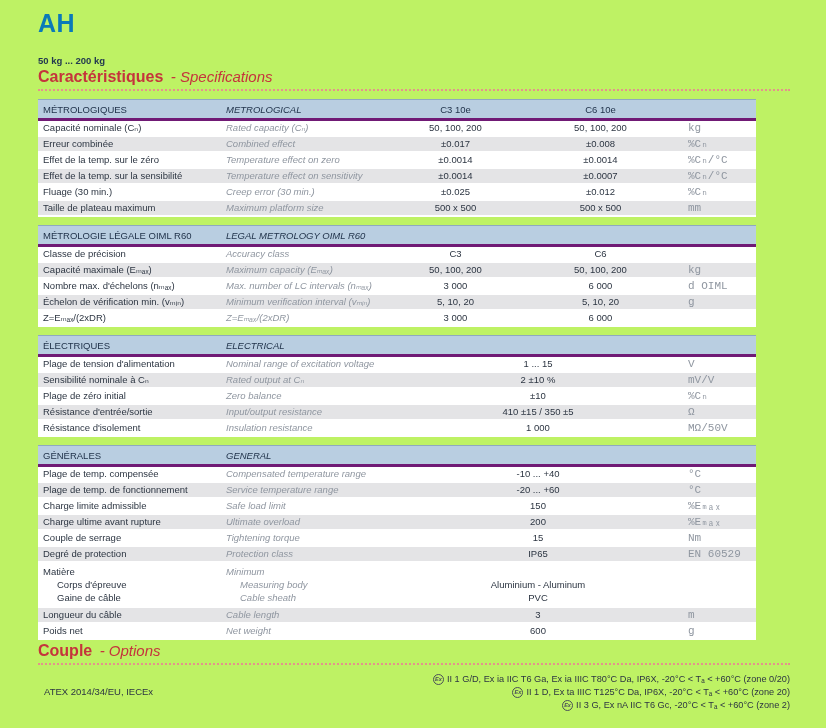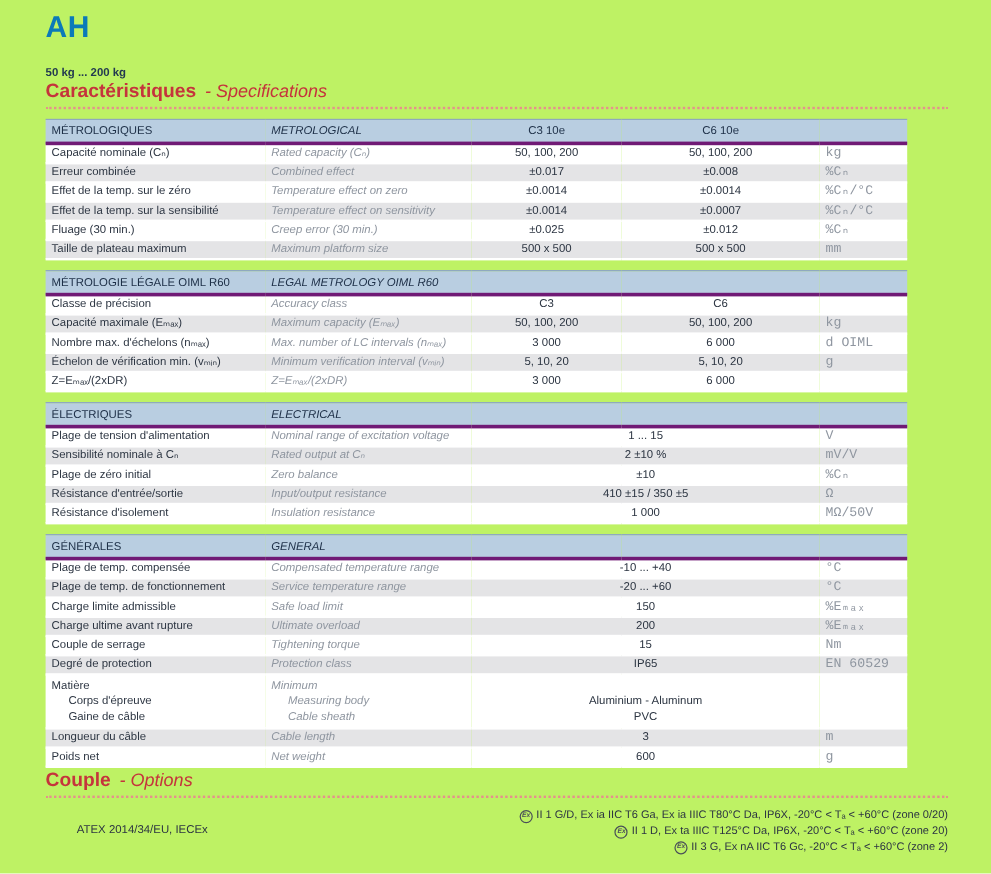--- a/index.html
+++ b/index.html
@@ -42,21 +42,21 @@
   td.en{font-size:9.5px;font-style:italic;color:#8f96a0;line-height:12px;}
   td.v{font-size:9.5px;color:#2c3542;text-align:center;line-height:12px;}
   td.u{font-size:11px;color:#8f96a0;line-height:12px;font-family:Liberation Mono, monospace;}
   tr.material{height:auto;}
   tr.material td{vertical-align:top;padding-top:2px;padding-bottom:2px;}
   tr.material .ln{line-height:13px;}
   tr.material .ind{padding-left:14px;}
 
   
   .atex{position:relative;margin-top:8px;width:752px;}
-  .atex-label{position:absolute;left:26px;top:13px;font-size:9.5px;color:#2c3542;}
+  .atex-label{position:absolute;left:6px;top:13px;font-size:9.5px;color:#2c3542;}
   .atex-lines{text-align:right;font-size:9.2px;color:#2c3542;line-height:13px;}
   .ex-badge{
     display:inline-block;width:9px;height:9px;border:1px solid #4a5058;border-radius:50%;
     font-size:5.5px;line-height:9px;text-align:center;font-style:italic;font-weight:bold;
     color:#4a5058;vertical-align:1px;margin-right:3px;
   }
 </style>
 </head>
 <body>
 

